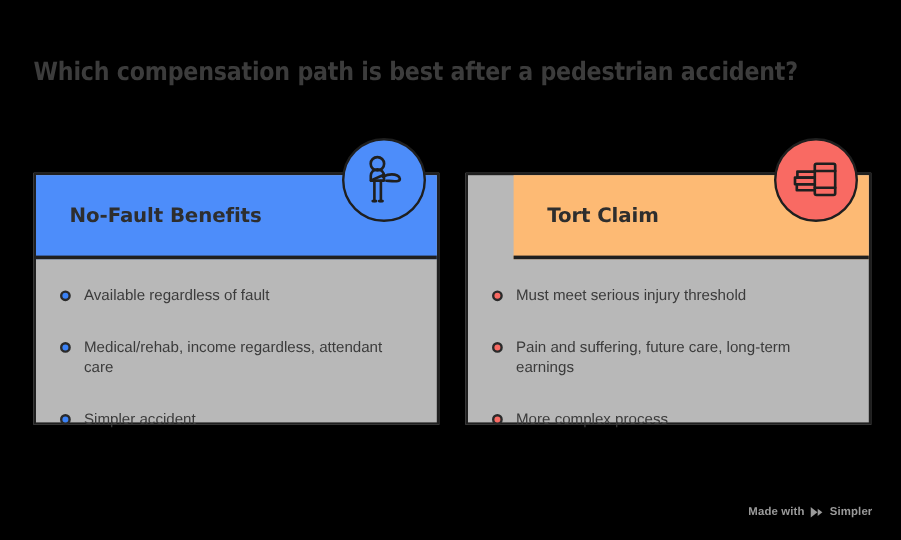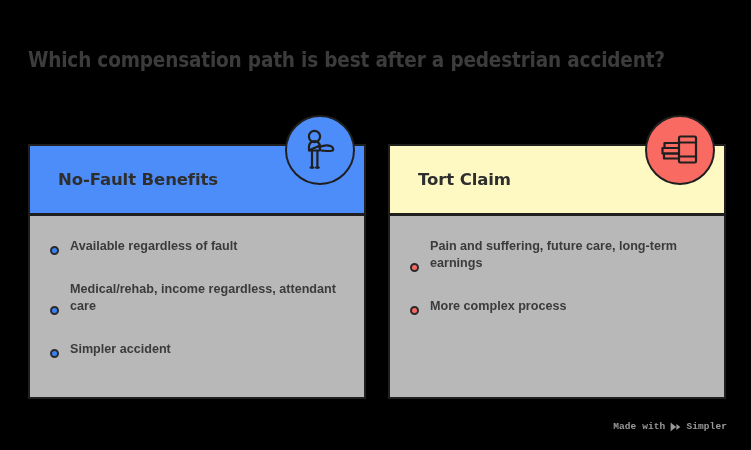--- a/index.html
+++ b/index.html
@@ -26,39 +26,39 @@
     font-family: "DejaVu Sans", sans-serif;
     transform: scaleX(0.88);
     transform-origin: left center;
     white-space: nowrap;
   }
 
   .card {
     position: absolute;
     top: 144px;
     width: 338px;
-    height: 255px;
+    height: 210px;
     box-sizing: border-box;
     border: 2px solid #1f1f1f;
     background: #b8b8b8;
   }
   #card-left  { left: 28px; }
   #card-right { left: 388px; }
 
   .card-header {
     height: 70px;
     box-sizing: border-box;
     border-bottom: 3px solid #1f1f1f;
     display: flex;
     align-items: center;
     padding-left: 28px;
     position: relative;
   }
   #card-left .card-header  { background: #4d8dfa; }
-  #card-right .card-header { background: #fef9c3; }
+  #card-right .card-header { background: #fdba74; margin-left: 38px; }
 
   .card-title {
     font-size: 16.5px;
     font-weight: 700;
     color: #2e2e2e;
     font-family: "DejaVu Sans", sans-serif;
     letter-spacing: -0.1px;
   }
 
   .badge {
@@ -78,23 +78,22 @@
   #badge-right { background: #f96a63; right: 9px; }
 
   .badge svg { display: block; }
 
   .card-body {
     padding: 22px 20px 0 20px;
   }
 
   .bullet-row {
     display: flex;
-    align-items: flex-end;
+    align-items: flex-start;
     margin-bottom: 26px;
-    font-weight: bold;
   }
   .bullet-dot {
     flex: 0 0 auto;
     width: 9px;
     height: 9px;
     border-radius: 50%;
     box-sizing: border-box;
     border: 2px solid #2a2a2a;
     margin-top: 4px;
     margin-right: 11px;
@@ -113,21 +112,21 @@
   #watermark {
     position: absolute;
     right: 24px;
     bottom: 18px;
     display: flex;
     align-items: center;
     gap: 5px;
     color: #9a9a9a;
     font-size: 9.5px;
     font-weight: 700;
-    font-family: Liberation Mono, monospace;
+    font-family: Liberation Sans, sans-serif;
     letter-spacing: 0.1px;
   }
   #watermark svg { display: block; }
 </style>
 </head>
 <body>
 
 <div id="page-title">Which compensation path is best after a pedestrian accident?</div>
 
 <div class="card" id="card-left">
@@ -176,20 +175,24 @@
           <path d="M20 12 L5.5 12 L5.5 17 L20 17"></path>
           <path d="M20 17 L3.5 17 L3.5 22.5 L20 22.5"></path>
           <path d="M20 22.5 L5 22.5 L5 27.5 L20 27.5"></path>
         </svg>
       </span>
     </div>
   </div>
   <div class="card-body">
     <div class="bullet-row">
       <span class="bullet-dot"></span>
+      <span class="bullet-text">Must meet serious injury threshold</span>
+    </div>
+    <div class="bullet-row">
+      <span class="bullet-dot"></span>
       <span class="bullet-text">Pain and suffering, future care, long-term earnings</span>
     </div>
     <div class="bullet-row">
       <span class="bullet-dot"></span>
       <span class="bullet-text">More complex process</span>
     </div>
   </div>
 </div>
 
 <div id="watermark">

